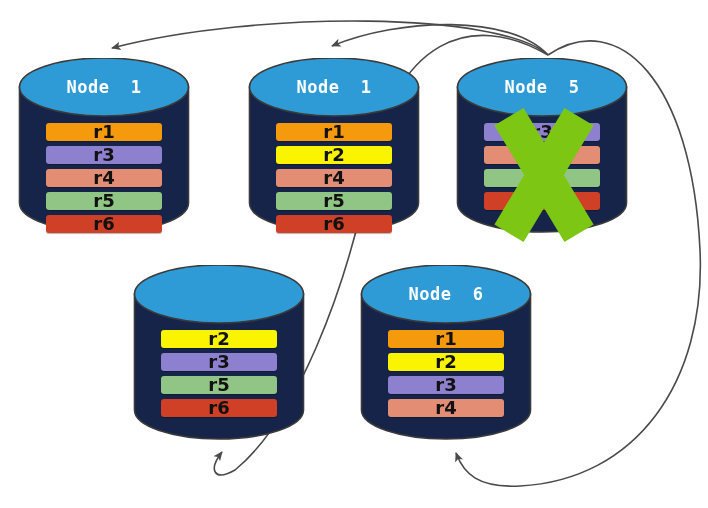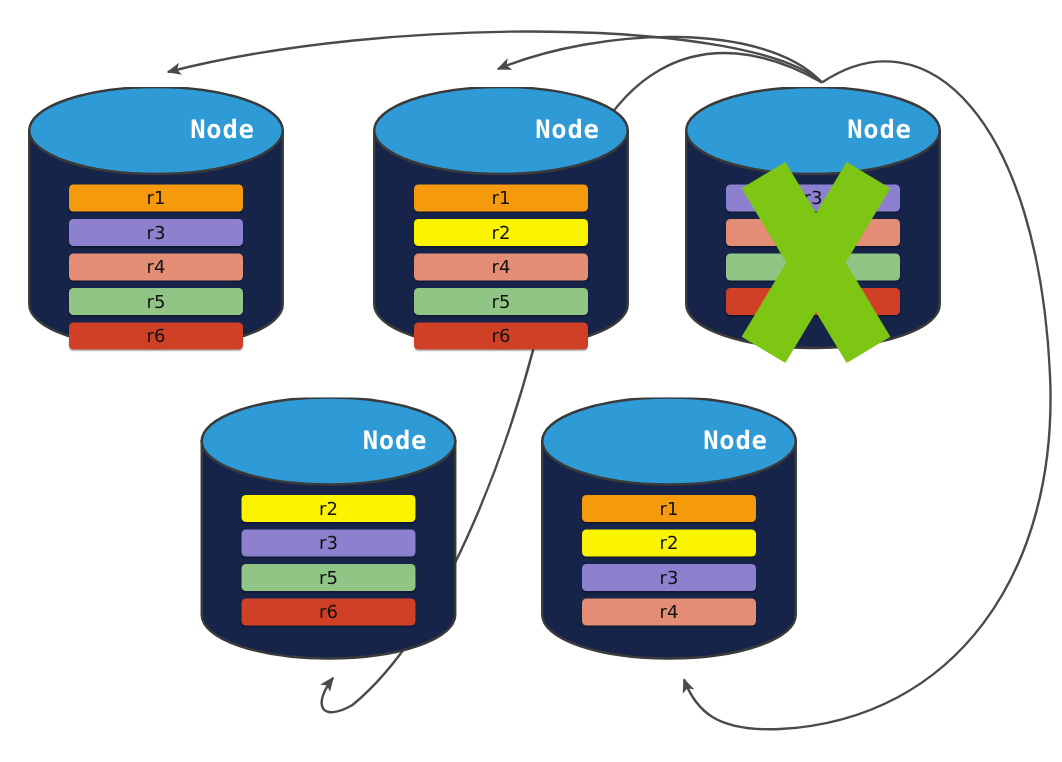--- a/index.html
+++ b/index.html
@@ -32,23 +32,23 @@
     position: absolute;
     z-index: 2;
   }
   .node-svg {
     position: absolute;
     left: 0;
     top: 0;
   }
   .node-title {
     position: absolute;
-    left: 12px;
+    left: 0;
     width: 100%;
-    text-align: right;
+    text-align: center;
     color: #ffffff;
     font-family: "DejaVu Sans Mono", monospace;
     font-weight: bold;
     font-size: 17px;
     letter-spacing: 0.5px;
     z-index: 4;
     pointer-events: none;
     white-space: pre;
   }
   .rows {
@@ -64,22 +64,22 @@
     border-radius: 3px;
     box-shadow: 0 1px 1px rgba(0,0,0,0.30);
   }
   .row-label {
     position: absolute;
     inset: 0;
     display: flex;
     align-items: center;
     justify-content: center;
     font-family: "DejaVu Sans", sans-serif;
-    font-weight: normal;
-    font-size: 12px;
+    font-weight: bold;
+    font-size: 18px;
     color: #111111;
     line-height: 1;
   }
   .failure-x {
     position: absolute;
     z-index: 5;
     pointer-events: none;
   }
 </style>
 </head>
@@ -148,21 +148,21 @@
           <div class="row" style="background: rgb(207, 64, 38); width: 116px;">
             <span class="row-label">r6</span>
           </div>
         </div>
       </div>
       <div class="node" style="left: 456px; top: 58px; width: 172px; height: 180px;">
         <svg class="node-svg" width="172" height="180" viewBox="0 0 172 180">
           <path d="M 1.5 29 L 1.5 145 A 84.5 29 0 0 0 170.5 145 L 170.5 29 Z" fill="#16244A" stroke="#3A3A3A" stroke-width="1.6"></path>
           <ellipse cx="86" cy="29" rx="84.5" ry="29" fill="#2E9BD6" stroke="#3A3A3A" stroke-width="1.6"></ellipse>
         </svg>
-        <div class="node-title" style="top: 19px;">Node  8</div>
+        <div class="node-title" style="top: 19px;">Node  5</div>
         <div class="rows" style="top: 65px;">
           <div class="row" style="background: rgb(140, 128, 207); width: 116px;">
             <span class="row-label">r3</span>
           </div>
           <div class="row" style="background: rgb(226, 141, 116); width: 116px;">
             <span class="row-label"></span>
           </div>
           <div class="row" style="background: rgb(145, 197, 133); width: 116px;">
             <span class="row-label"></span>
           </div>
@@ -175,21 +175,20 @@
             <rect x="48" y="2" width="34" height="136" transform="rotate(31 65 70)"></rect>
             <rect x="48" y="2" width="34" height="136" transform="rotate(-31 65 70)"></rect>
           </g>
         </svg>
       </div>
       <div class="node" style="left: 133px; top: 265px; width: 172px; height: 180px;">
         <svg class="node-svg" width="172" height="180" viewBox="0 0 172 180">
           <path d="M 1.5 29 L 1.5 145 A 84.5 29 0 0 0 170.5 145 L 170.5 29 Z" fill="#16244A" stroke="#3A3A3A" stroke-width="1.6"></path>
           <ellipse cx="86" cy="29" rx="84.5" ry="29" fill="#2E9BD6" stroke="#3A3A3A" stroke-width="1.6"></ellipse>
         </svg>
-        <div class="node-title" style="top: 19px;">Node  4</div>
         <div class="rows" style="top: 65px;">
           <div class="row" style="background: rgb(250, 244, 0); width: 116px;">
             <span class="row-label">r2</span>
           </div>
           <div class="row" style="background: rgb(140, 128, 207); width: 116px;">
             <span class="row-label">r3</span>
           </div>
           <div class="row" style="background: rgb(145, 197, 133); width: 116px;">
             <span class="row-label">r5</span>
           </div>

